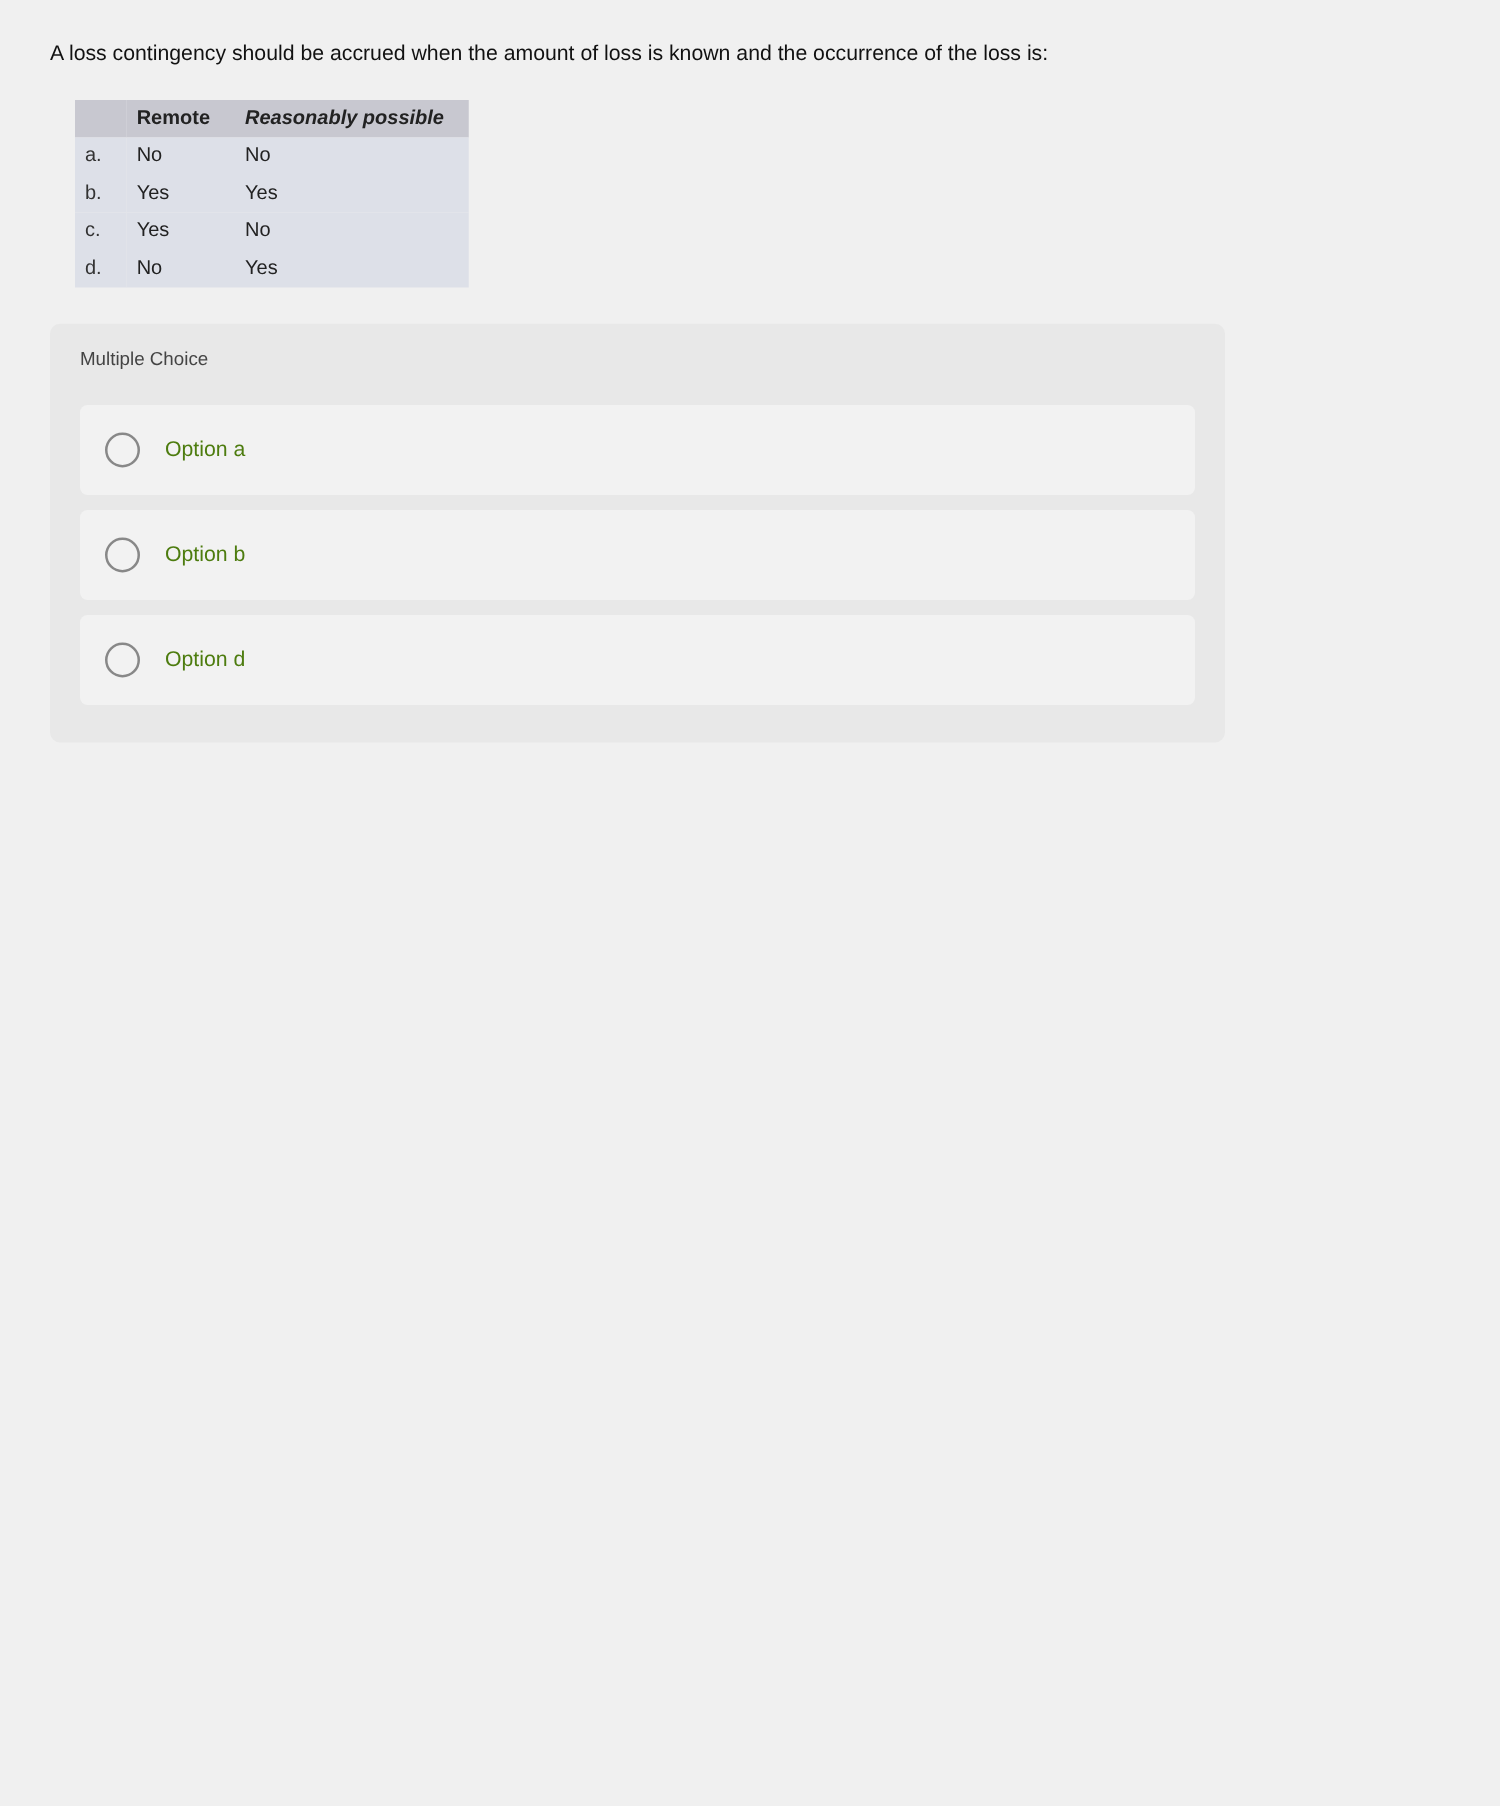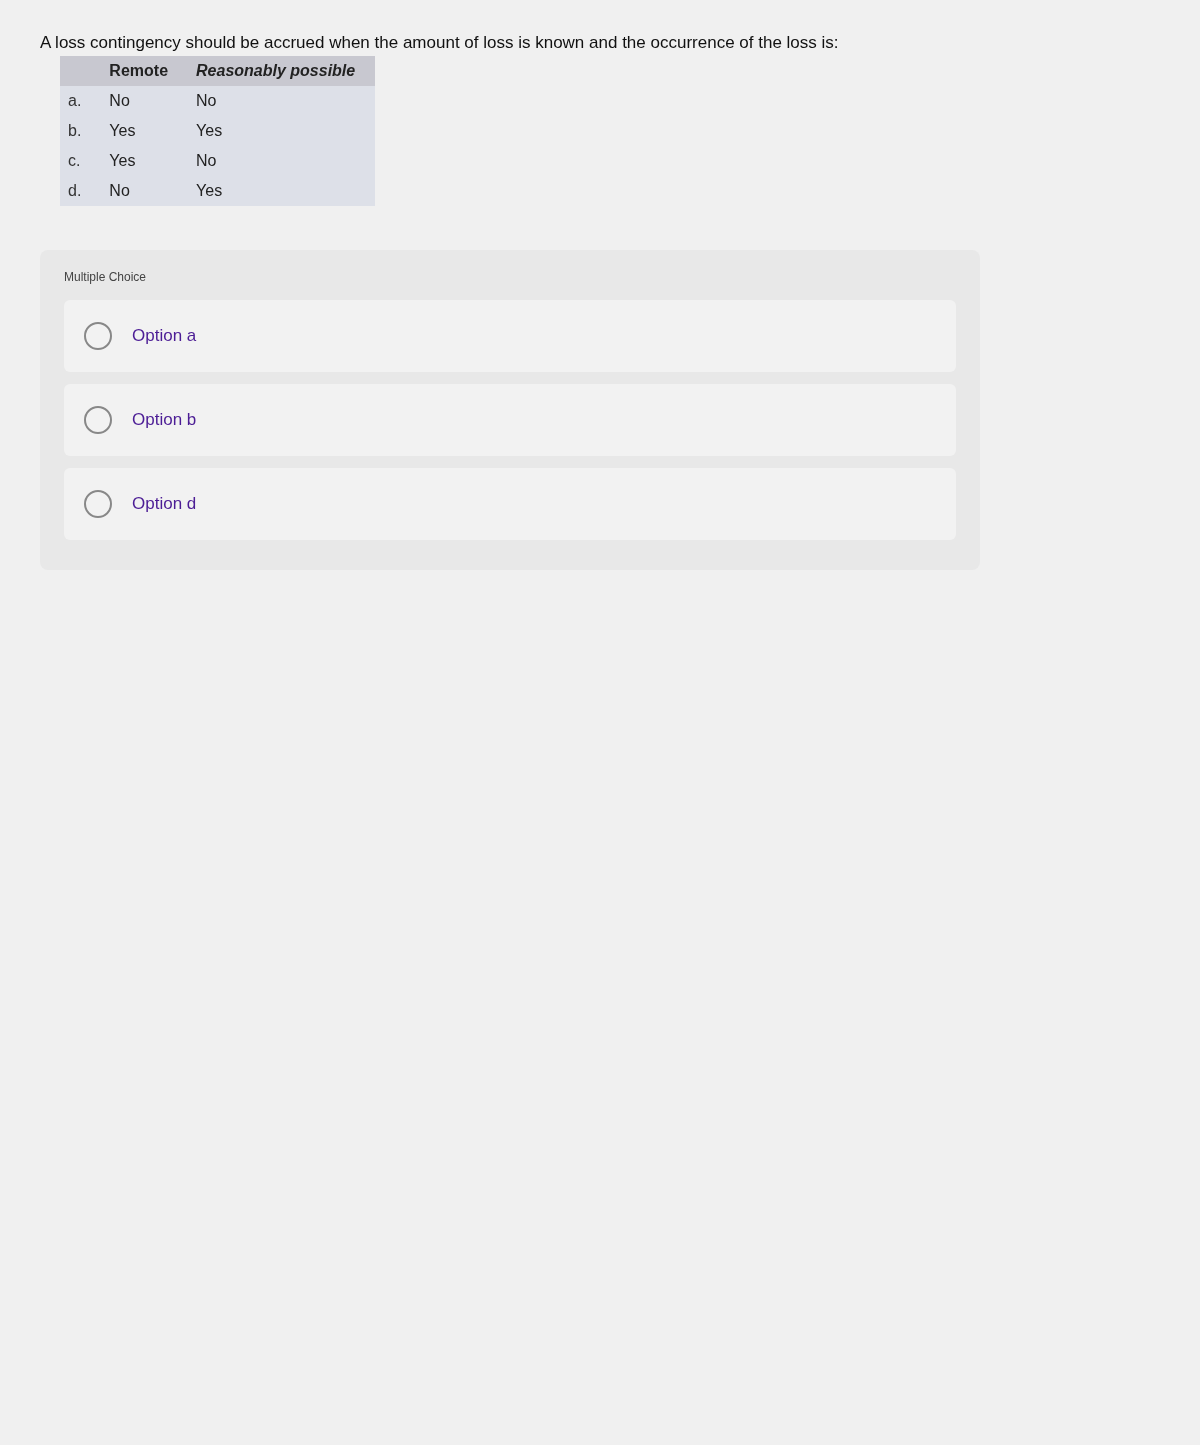--- a/index.html
+++ b/index.html
@@ -14,26 +14,27 @@
       font-size: 16px;
       color: #222;
       width: 1200px;
       min-height: 1445px;
       padding: 30px 40px;
     }
 
     .question-text {
       font-size: 17px;
       line-height: 1.5;
+      margin-bottom: 24px;
       color: #111;
     }
 
     .table-container {
       display: inline-block;
-      margin-bottom: 40px;
+      margin-bottom: 24px;
       padding-left: 20px;
     }
 
     table {
       border-collapse: collapse;
       font-size: 16px;
     }
 
     table td, table th {
       padding: 6px 20px 6px 8px;
@@ -53,23 +54,23 @@
     }
 
     .multiple-choice-section {
       background-color: #e8e8e8;
       border-radius: 8px;
       padding: 20px 24px 30px 24px;
       max-width: 940px;
     }
 
     .multiple-choice-title {
-      font-size: 12px;
+      font-size: 15px;
       color: #444;
-      margin-bottom: 16px;
+      margin-bottom: 28px;
     }
 
     .option-item {
       background-color: #f2f2f2;
       border-radius: 6px;
       display: flex;
       align-items: center;
       padding: 22px 20px;
       margin-bottom: 12px;
       cursor: pointer;
@@ -84,21 +85,21 @@
       height: 28px;
       border-radius: 50%;
       border: 2px solid #888;
       background: transparent;
       flex-shrink: 0;
       margin-right: 20px;
     }
 
     .option-label {
       font-size: 17px;
-      color: #4c1d95;
+      color: #4d7c0f;
     }
 
     
     .col-label {
       width: 30px;
       font-size: 16px;
       color: #333;
       background: transparent !important;
     }
 

